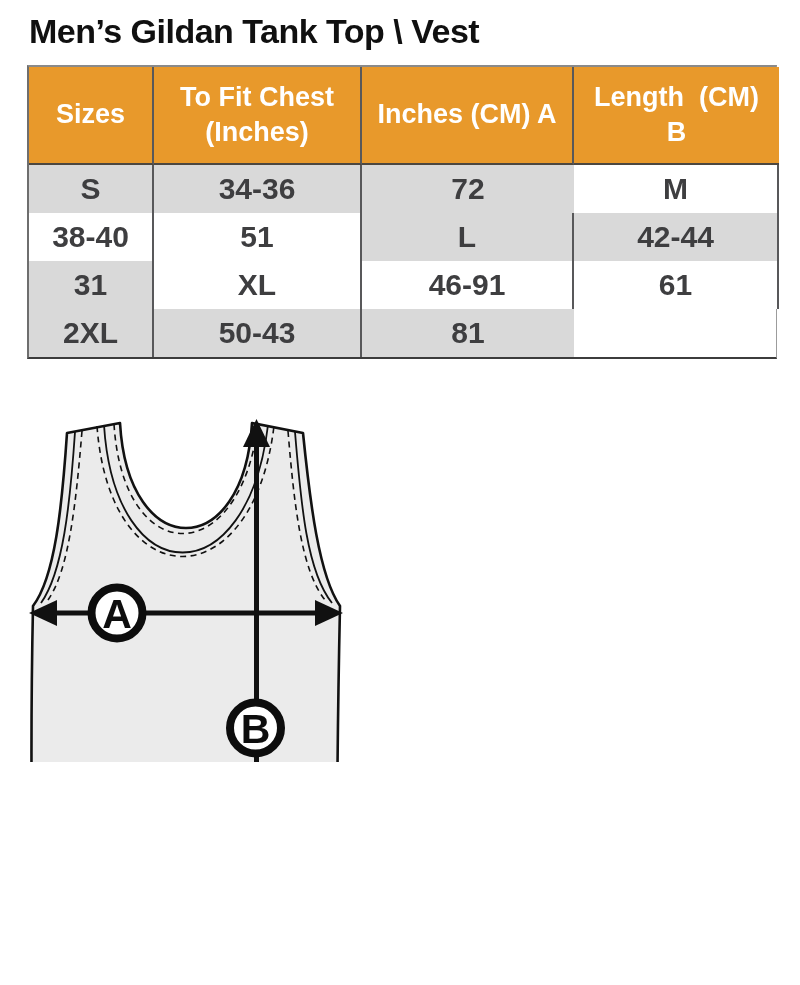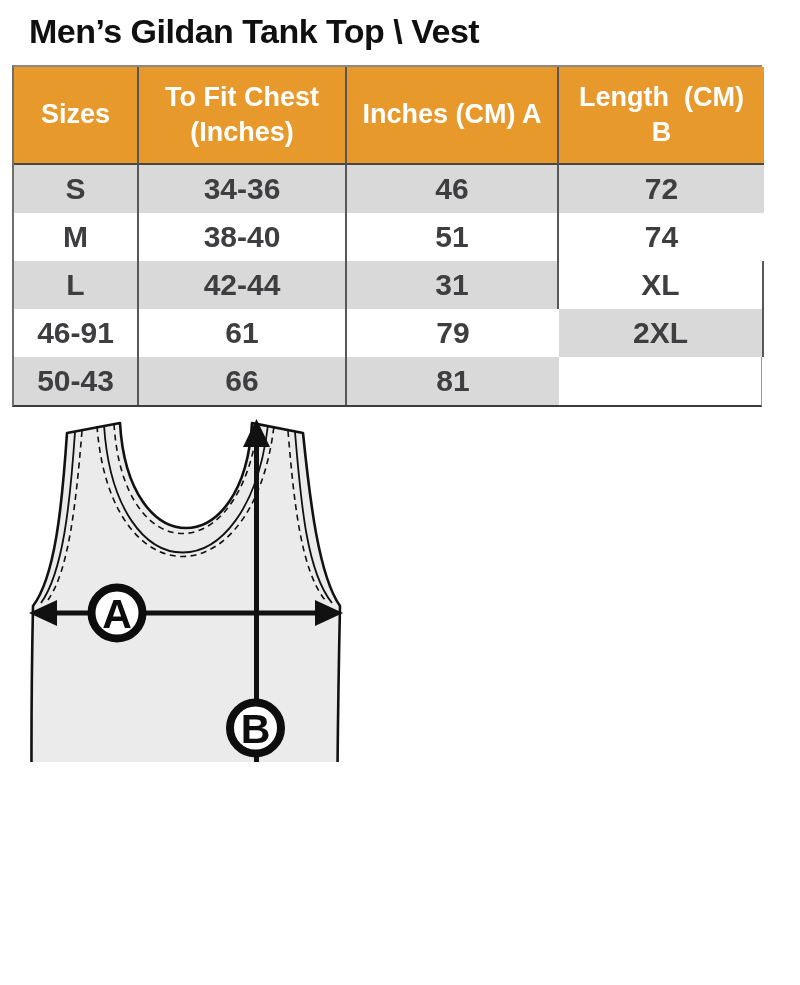--- a/index.html
+++ b/index.html
@@ -6,21 +6,21 @@
   .page{
     position:relative;width:800px;height:762px;background:#fff;overflow:hidden;
     font-family:"Liberation Sans", sans-serif;
   }
   .title{
     position:absolute;left:29px;top:12px;margin:0;
     font-size:34px;font-weight:700;color:#101010;letter-spacing:-0.5px;
     font-family:"Liberation Sans", sans-serif;
   }
   .size-table{
-    position:absolute;left:12px;top:65px;width:750px;
+    position:absolute;left:27px;top:65px;width:750px;
     display:grid;
     grid-template-columns:125px 208px 212px 205px;
     border-top:2px solid #8a8a8a;
     border-left:2px solid #6e6e6e;
     border-right:1px solid #9c9c9c;
     border-bottom:2px solid #3c3c3c;
     box-sizing:border-box;
   }
   .cell{
     display:flex;align-items:center;justify-content:center;text-align:center;
@@ -55,40 +55,36 @@
 
     <div class="cell head divider">Sizes</div>
     <div class="cell head divider">To Fit Chest
 (Inches)</div>
     <div class="cell head divider">Inches (CM) A</div>
     <div class="cell head">Length&nbsp; (CM)
 B</div>
 
     <div class="cell body-cell row-gray divider">S</div>
     <div class="cell body-cell row-gray divider">34-36</div>
-    <div class="cell body-cell row-gray divider">46</div>
     <div class="cell body-cell row-gray">72</div>
 
     <div class="cell body-cell row-white divider">M</div>
     <div class="cell body-cell row-white divider">38-40</div>
     <div class="cell body-cell row-white divider">51</div>
-    <div class="cell body-cell row-white">74</div>
 
     <div class="cell body-cell row-gray divider">L</div>
     <div class="cell body-cell row-gray divider">42-44</div>
     <div class="cell body-cell row-gray divider">31</div>
 
     <div class="cell body-cell row-white divider">XL</div>
     <div class="cell body-cell row-white divider">46-91</div>
     <div class="cell body-cell row-white divider">61</div>
-    <div class="cell body-cell row-white">79</div>
 
     <div class="cell body-cell row-gray divider">2XL</div>
     <div class="cell body-cell row-gray divider">50-43</div>
-    <div class="cell body-cell row-gray divider">66</div>
     <div class="cell body-cell row-gray">81</div>
   </div>
 
   <svg class="diagram-svg" width="400" height="580" viewBox="0 405 400 580" xmlns="http://www.w3.org/2000/svg">
 
     <path d="M 67,433 L 120,423
              C 128,563 244,563 252,423
              L 303,433
              C 310,502 319,576 340,606
              C 338,700 336,830 338,950

